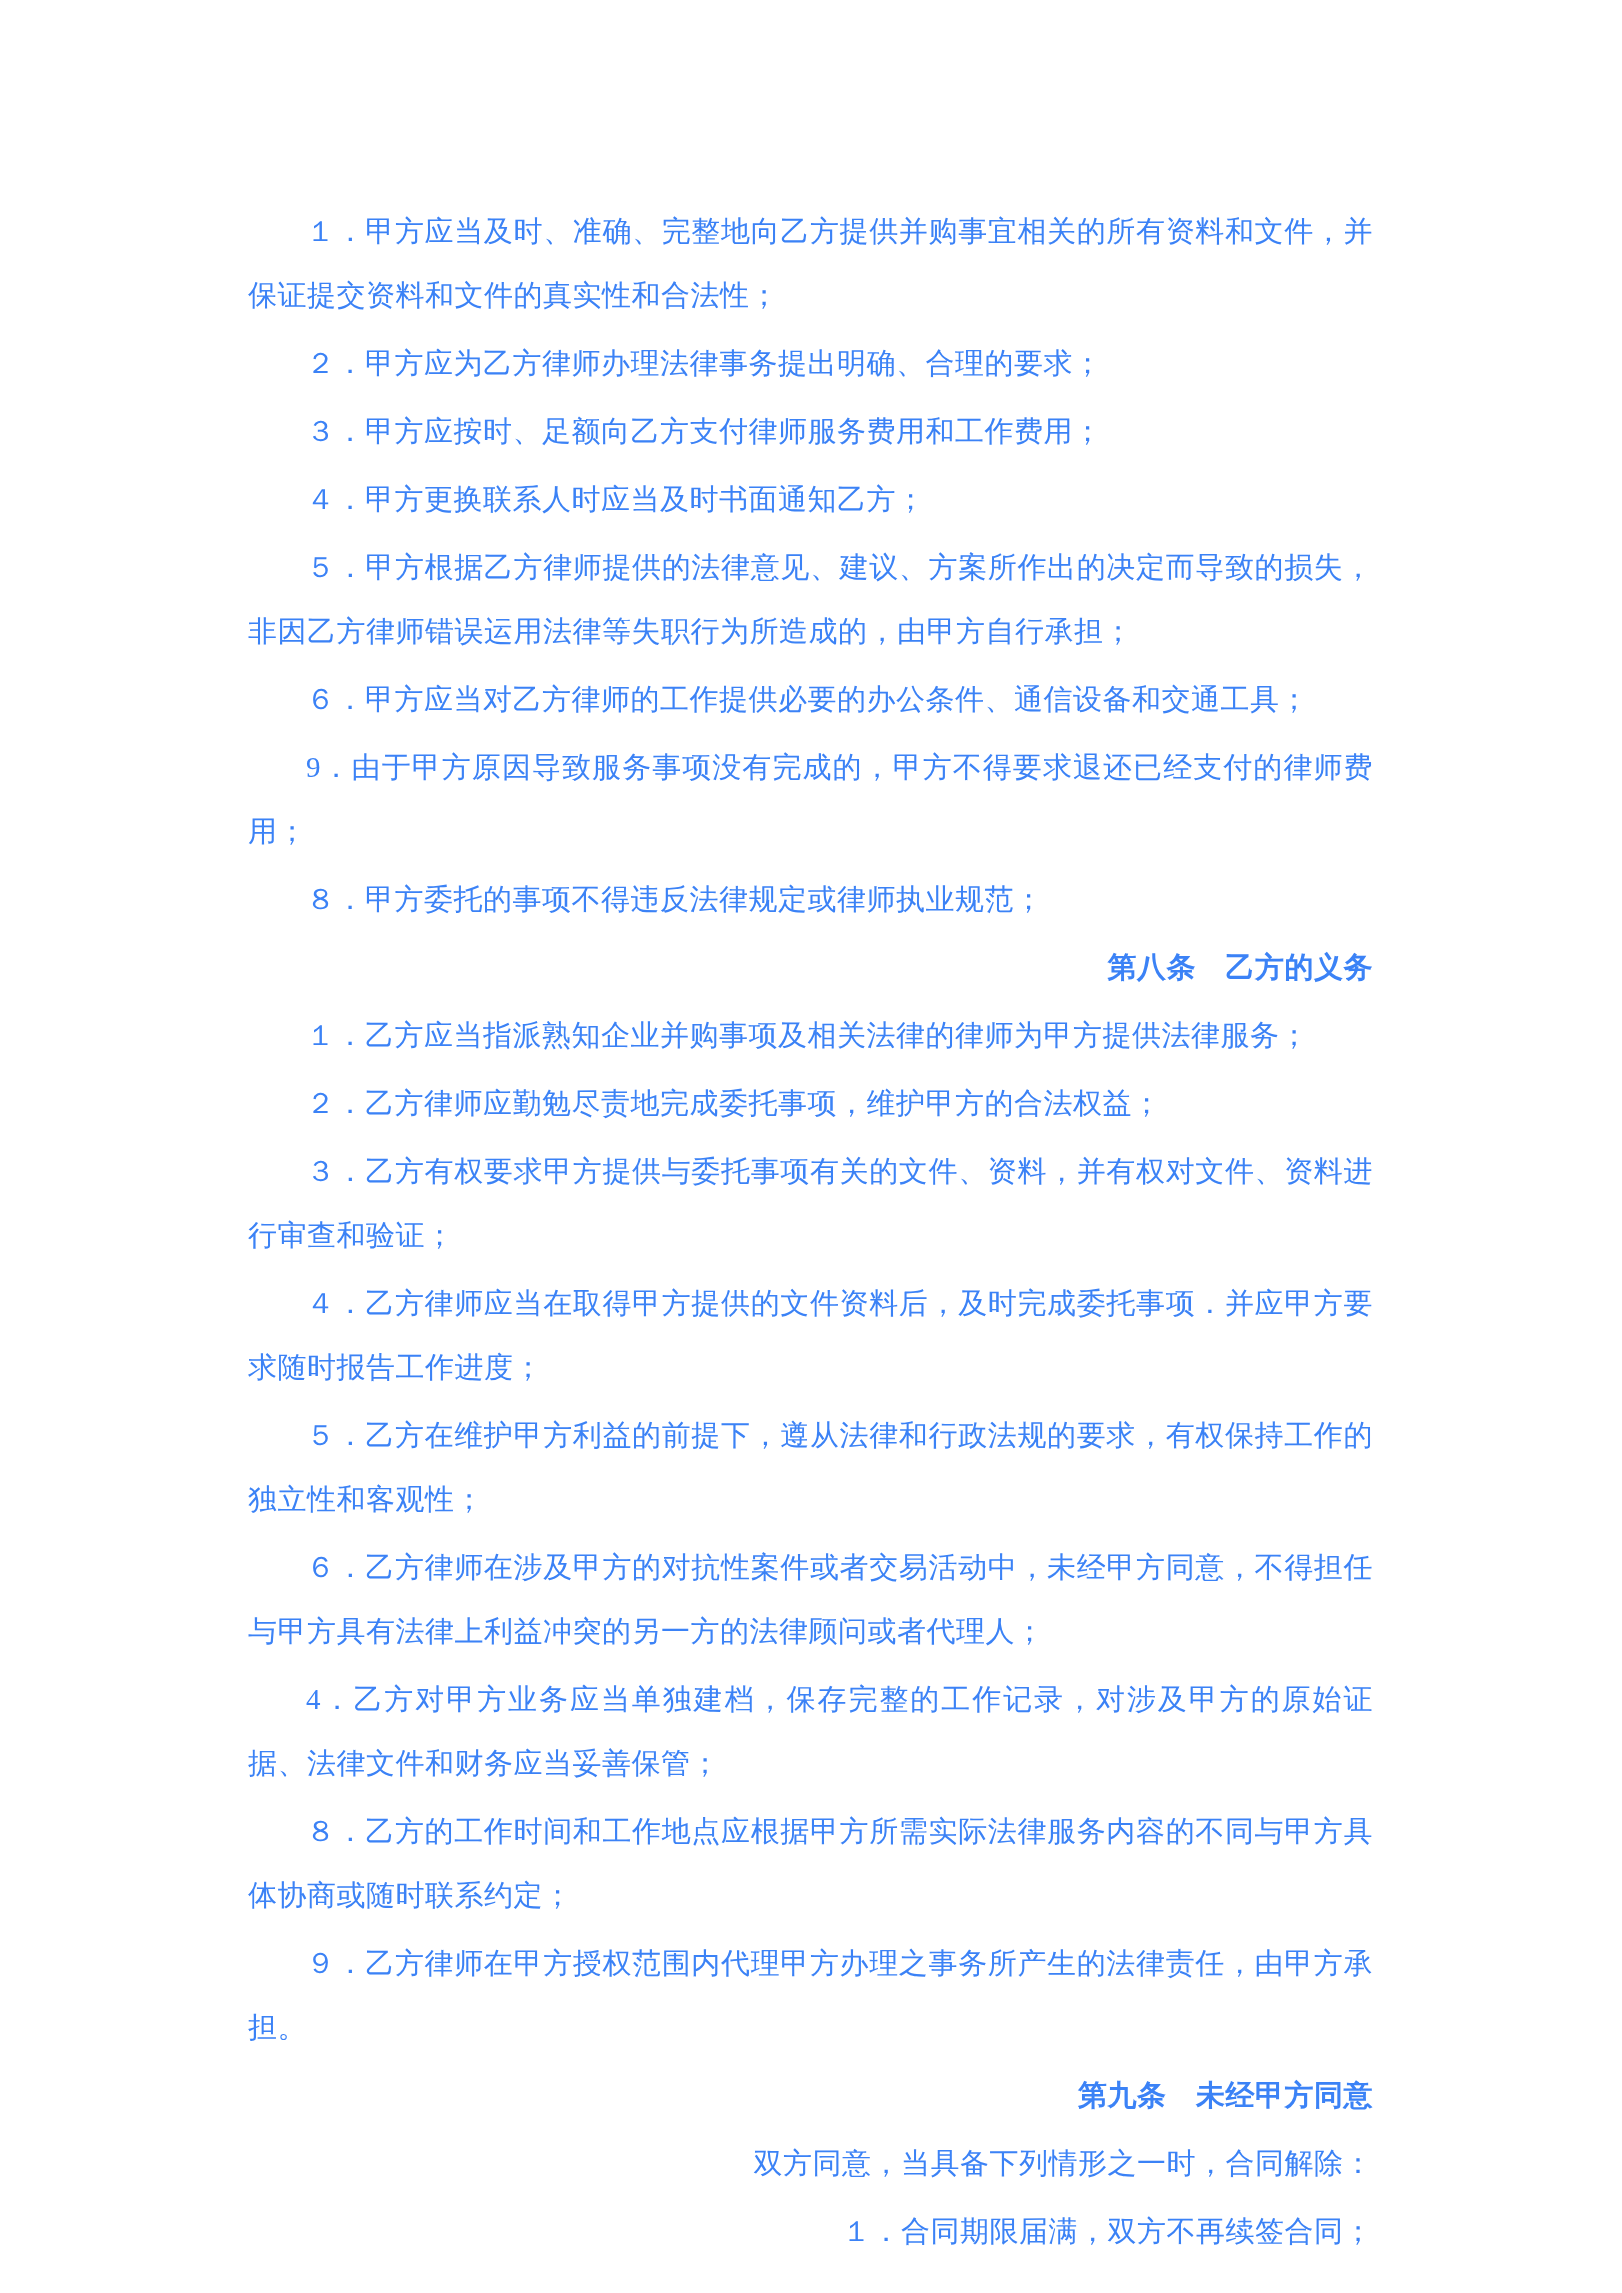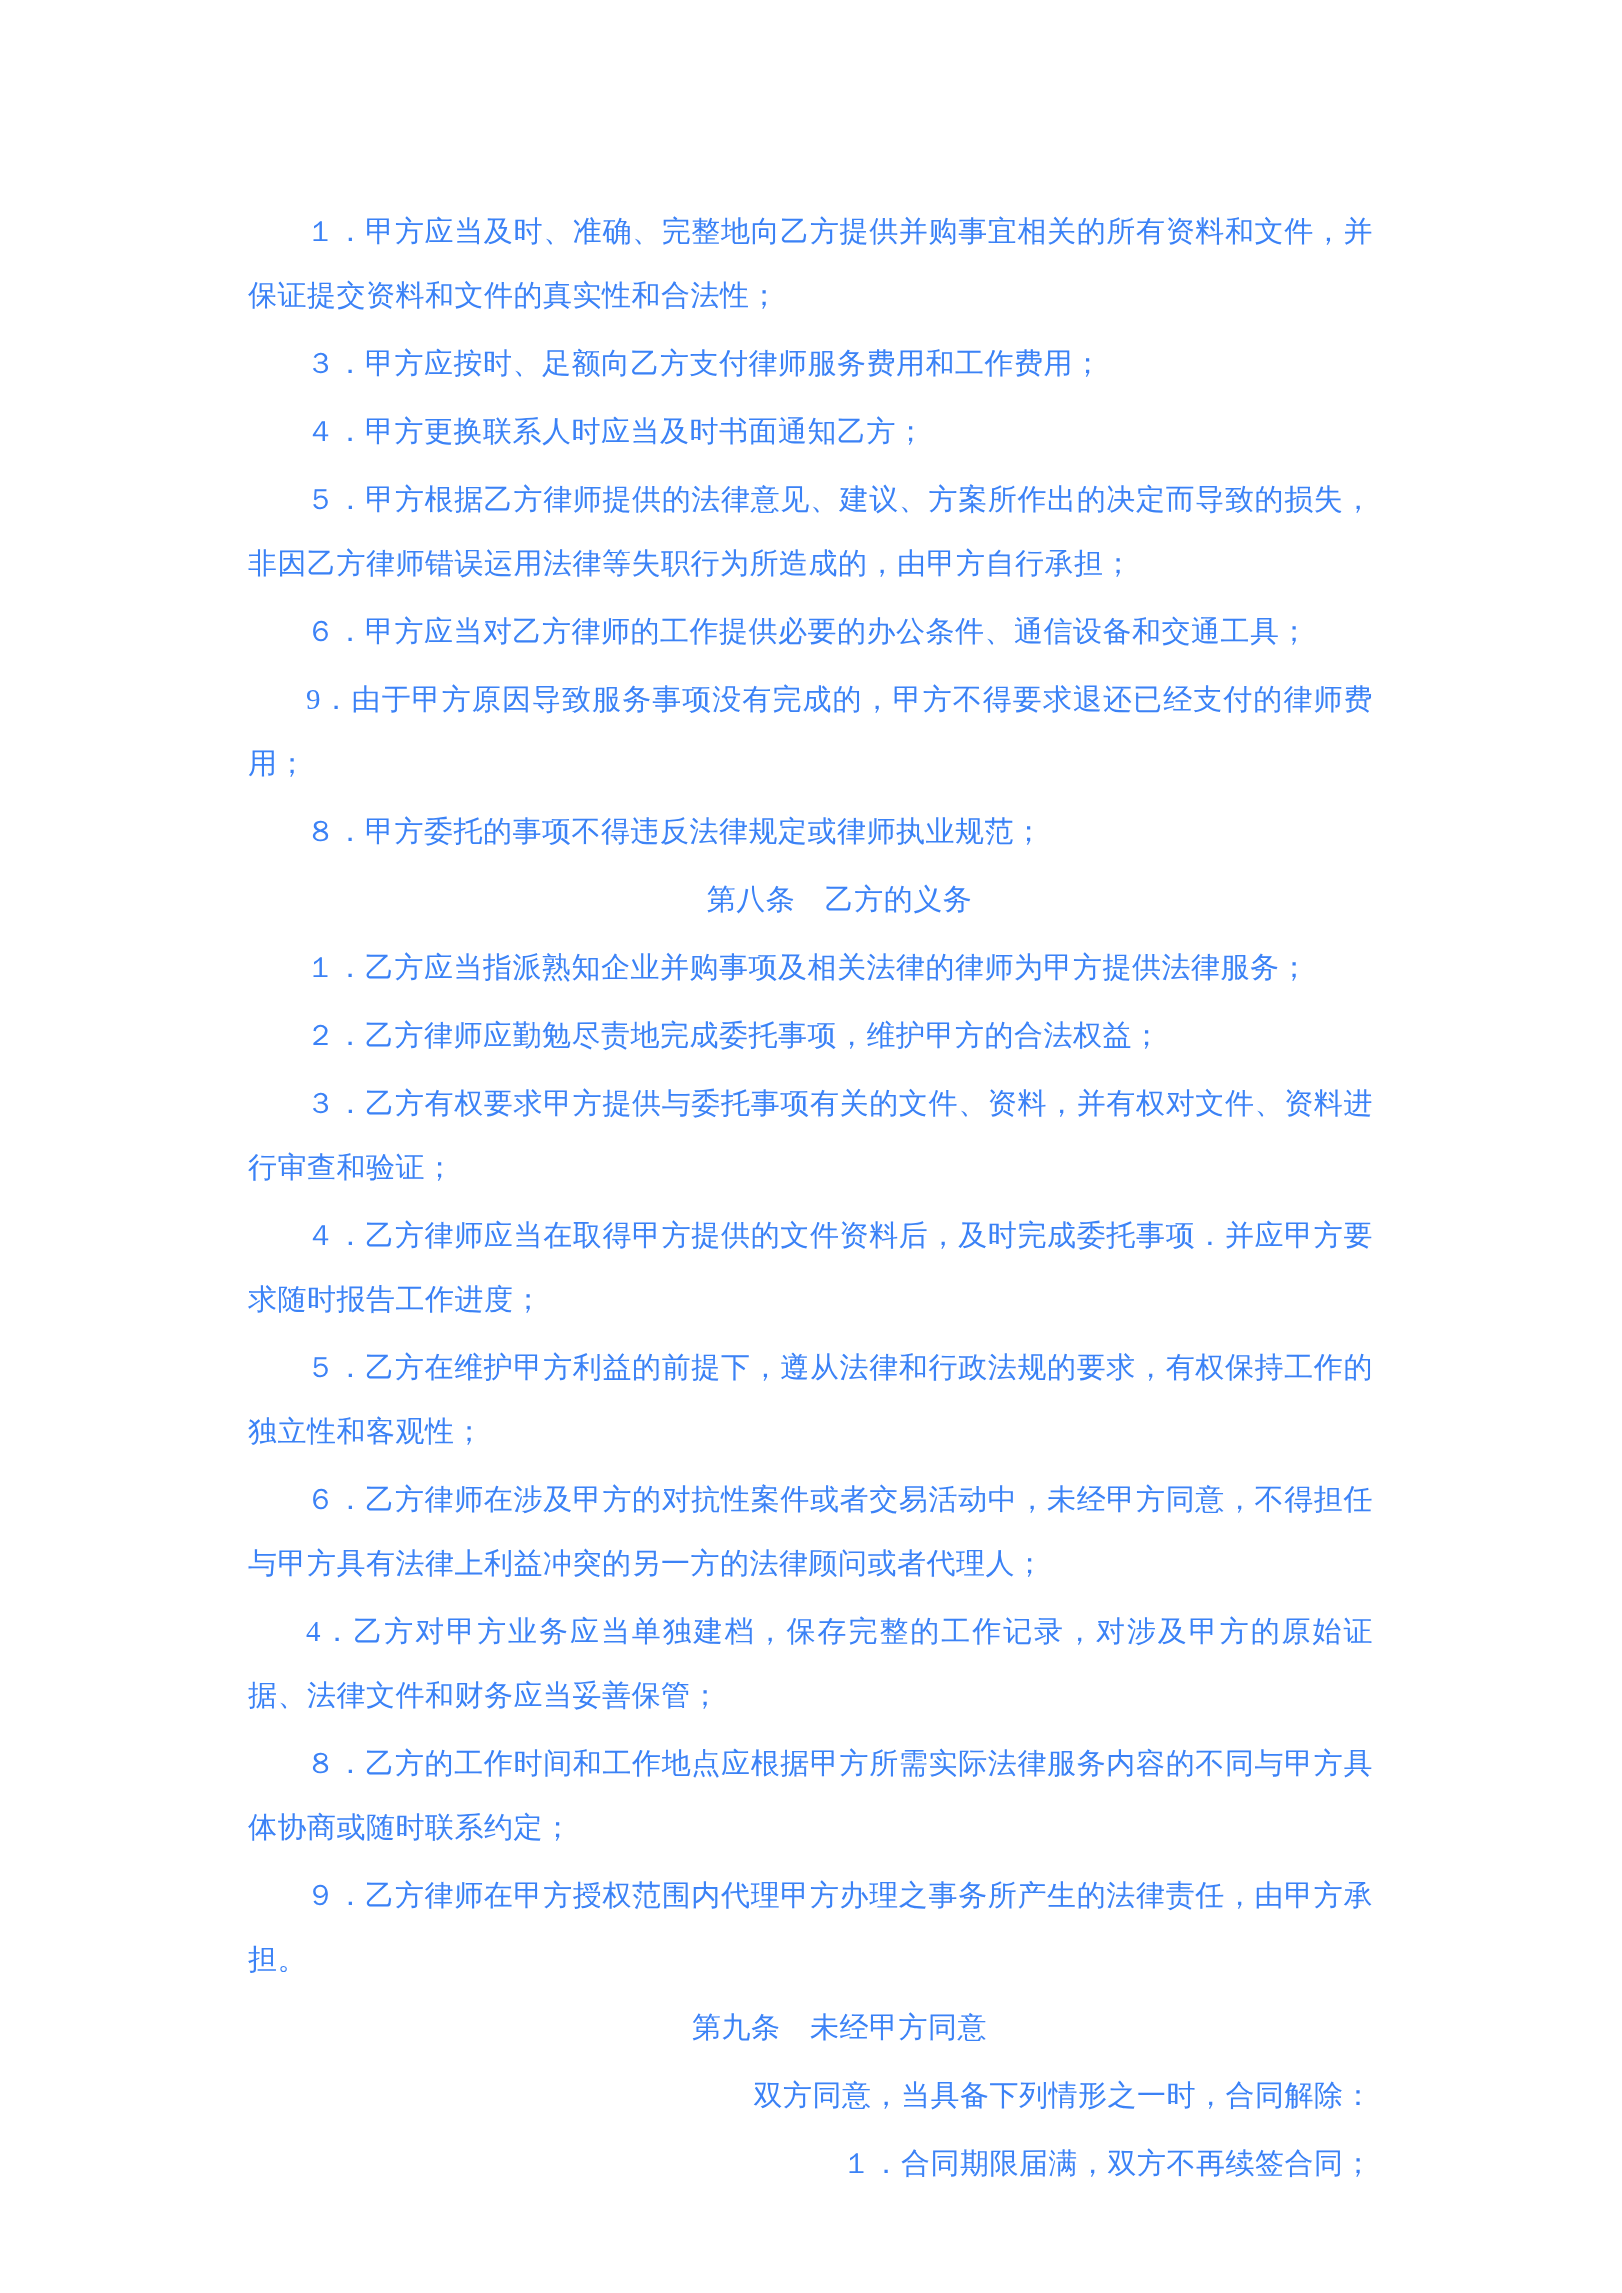--- a/index.html
+++ b/index.html
@@ -31,35 +31,36 @@
     color: #3b82f6;
     font-size: 29px;
     line-height: 64px;
     text-indent: 58px;
     text-align: justify;
     text-justify: inter-character;
     letter-spacing: 0.5px;
     word-break: break-all;
   }
   .doc-body p.heading {
-    font-weight: 400;
-    text-align: center;
+    font-weight: 700;
+    text-align: right;
   }
   .doc-body p:last-child,
   .doc-body p.intro,
   .doc-body p.short {
     text-align: right;
   }
 </style>
 </head>
 <body>
 
 <div class="doc-page">
   <div class="doc-body">
       <p class="para">１．甲方应当及时、准确、完整地向乙方提供并购事宜相关的所有资料和文件，并保证提交资料和文件的真实性和合法性；</p>
+      <p class="para">２．甲方应为乙方律师办理法律事务提出明确、合理的要求；</p>
       <p class="para">３．甲方应按时、足额向乙方支付律师服务费用和工作费用；</p>
       <p class="para">４．甲方更换联系人时应当及时书面通知乙方；</p>
       <p class="para">５．甲方根据乙方律师提供的法律意见、建议、方案所作出的决定而导致的损失，非因乙方律师错误运用法律等失职行为所造成的，由甲方自行承担；</p>
       <p class="para">６．甲方应当对乙方律师的工作提供必要的办公条件、通信设备和交通工具；</p>
       <p class="para">9．由于甲方原因导致服务事项没有完成的，甲方不得要求退还已经支付的律师费用；</p>
       <p class="para">８．甲方委托的事项不得违反法律规定或律师执业规范；</p>
       <p class="heading">第八条　乙方的义务</p>
       <p class="para">１．乙方应当指派熟知企业并购事项及相关法律的律师为甲方提供法律服务；</p>
       <p class="para">２．乙方律师应勤勉尽责地完成委托事项，维护甲方的合法权益；</p>
       <p class="para">３．乙方有权要求甲方提供与委托事项有关的文件、资料，并有权对文件、资料进行审查和验证；</p>

